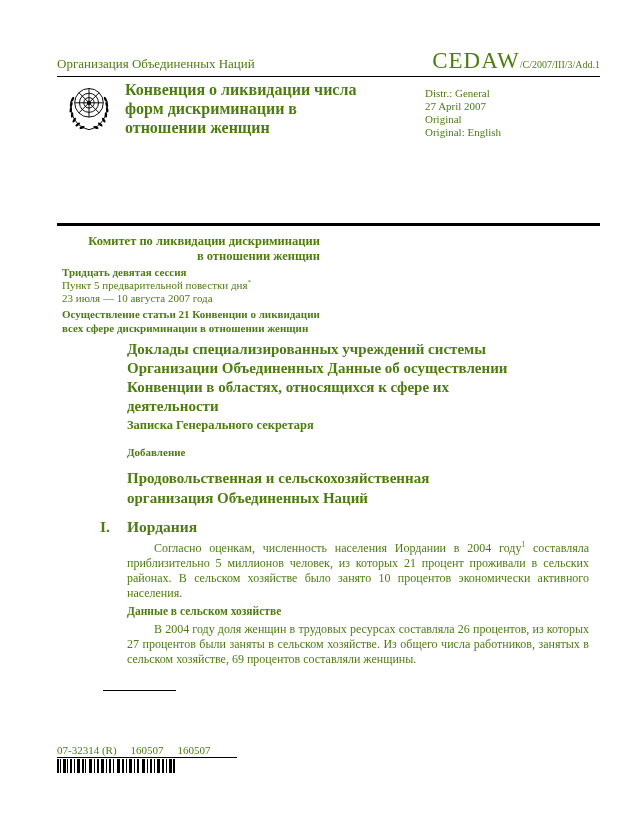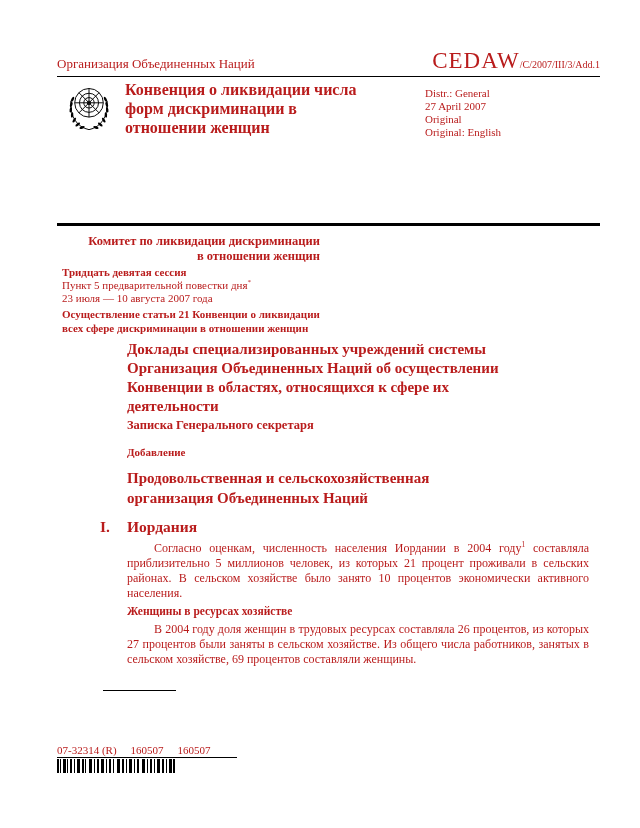--- a/index.html
+++ b/index.html
@@ -1,21 +1,21 @@
 <!DOCTYPE html>
 <html><head>
 <meta charset="utf-8">
 <style>
   html,body{margin:0;padding:0;background:#ffffff;}
   .page{
     position:relative;
     width:640px;height:828px;
     background:#ffffff;
     font-family:"Liberation Serif","DejaVu Serif",serif;
-    color:#b91c1c;
+    color:#4d7c0f;
     overflow:hidden;
   }
   .abs{position:absolute;}
 
   
   .org-name{left:57px;top:56px;font-size:13px;}
   .doc-symbol-block{right:40px;top:48px;white-space:nowrap;}
   .doc-series{font-size:23px;letter-spacing:1px;}
   .doc-symbol{font-size:10px;}
   .rule-thin{left:57px;top:76px;width:543px;height:1px;background:#000;}
@@ -130,42 +130,42 @@
     <div class="cmt-reg">
       <span>Пункт 5 предварительной повестки дня</span><sup class="mark">*</sup>
     </div>
     <div class="cmt-reg">23 июля — 10 августа 2007 года</div>
     <div class="cmt-impl first">Осуществление статьи 21 Конвенции о ликвидации</div>
     <div class="cmt-impl">всех сфере дискриминации в отношении женщин</div>
   </div>
 
   <div class="abs main-title">
     <div>Доклады специализированных учреждений системы</div>
-    <div>Организация Объединенных Наций об осуществлении</div>
+    <div>Организации Объединенных Данные об осуществлении</div>
     <div>Конвенции в областях, относящихся к сфере их</div>
     <div>деятельности</div>
   </div>
 
   <div class="abs note-by">Записка Генерального секретаря</div>
   <div class="abs addendum">Добавление</div>
 
   <div class="abs org-title">
     <div>Продовольственная и сельскохозяйственная</div>
     <div>организация Объединенных Наций</div>
   </div>
 
   <div class="abs section-head">
     <span class="num">I.</span><span>Иордания</span>
   </div>
 
   <div class="abs para para1">
     <span>Согласно оценкам, численность населения Иордании в 2004 году</span><sup class="fnref">1</sup><span> составляла приблизительно 5 миллионов человек, из которых 21 процент проживали в сельских районах. В сельском хозяйстве было занято 10 процентов экономически активного населения.</span>
   </div>
 
-  <div class="abs subheading">Женщины в ресурсах хозяйстве</div>
+  <div class="abs subheading">Данные в сельском хозяйстве</div>
 
   <div class="abs para para2">В 2004 году доля женщин в трудовых ресурсах составляла 26 процентов, из которых 27 процентов были заняты в сельском хозяйстве. Из общего числа работников, занятых в сельском хозяйстве, 69 процентов составляли женщины.</div>
 
   <div class="abs fn-sep"></div>
 
   <div class="abs footer-text">
     <span>07-32314 (R)</span><span>160507</span><span>160507</span>
   </div>
   <div class="abs footer-underline"></div>
   <div class="abs barcode">

